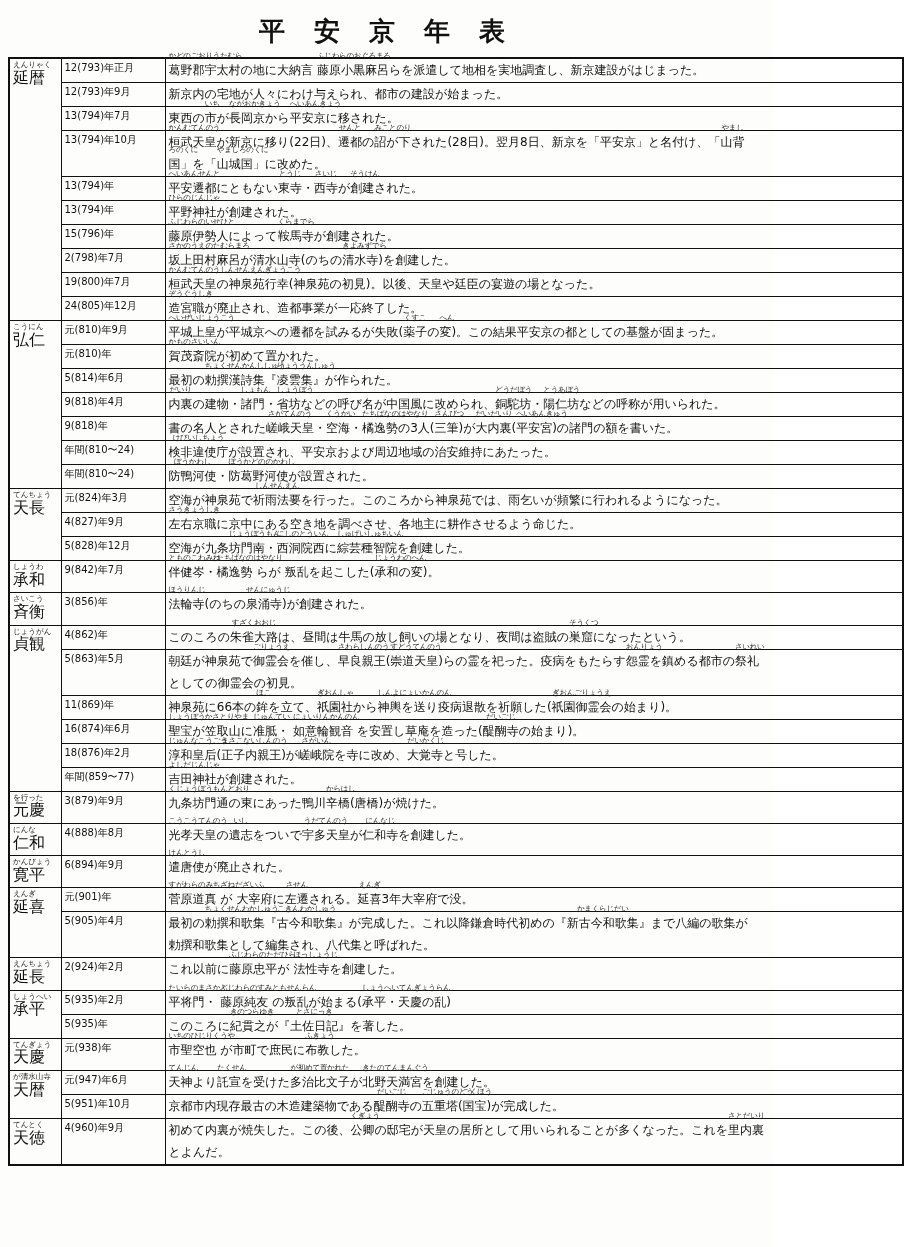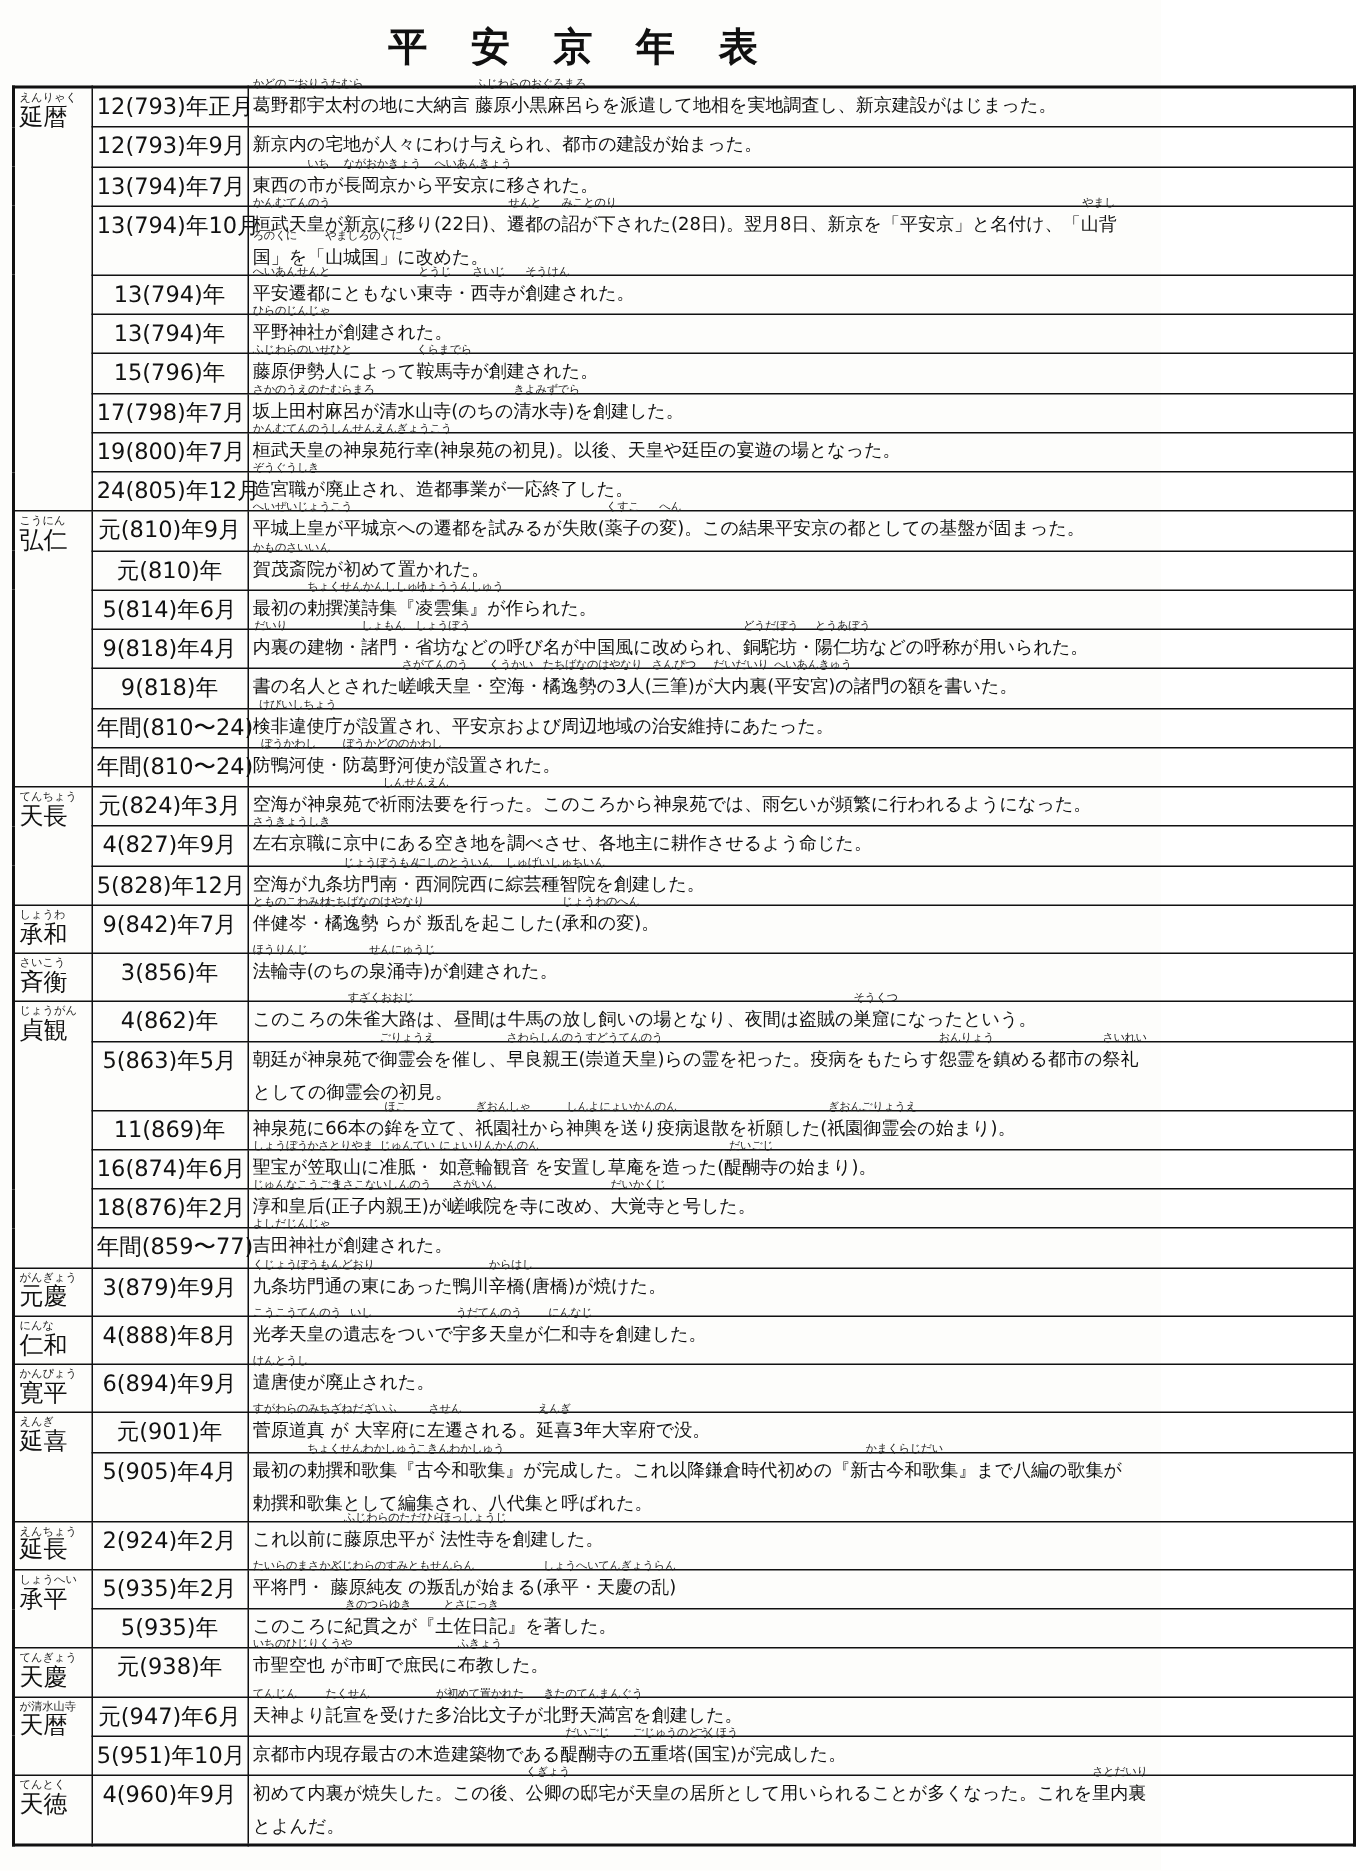--- a/index.html
+++ b/index.html
@@ -55,26 +55,25 @@
     color:#222;
     letter-spacing:0px;
     line-height:1.05;
   }
   td.era-cell .era-name{
     display:block;
     font-size:16px;
     line-height:1.15;
   }
   td.year-cell{
-    font-size:15px;
+    font-size:10px;
     line-height:1.35;
     white-space:nowrap;
     padding-top:8px;
     padding-left:5px;
-    text-align:center;
   }
   td.event-cell{
     font-size:12px;
     line-height:1.5;
     padding-top:7px;
     padding-left:6px;
     padding-bottom:3px;
   }
   
   .rb{
@@ -162,21 +161,21 @@
             <span class="ev-line"><span class="rb"><span class="rt">ひらのじんじゃ</span>平野神社</span><span>が創建された。</span></span>
           </td>
         </tr>
         <tr>
           <td class="year-cell">15(796)年</td>
           <td class="event-cell">
             <span class="ev-line"><span class="rb"><span class="rt">ふじわらのいせひと</span>藤原伊勢人</span><span>によって</span><span class="rb"><span class="rt">くらまでら</span>鞍馬寺</span><span>が創建された。</span></span>
           </td>
         </tr>
         <tr>
-          <td class="year-cell">17(798)年7月</td>
+          <td class="year-cell">2(798)年7月</td>
           <td class="event-cell">
             <span class="ev-line"><span class="rb"><span class="rt">さかのうえのたむらまろ</span>坂上田村麻呂</span><span>が清水山寺(のちの</span><span class="rb"><span class="rt">きよみずでら</span>清水寺</span><span>)を創建した。</span></span>
           </td>
         </tr>
         <tr>
           <td class="year-cell">19(800)年7月</td>
           <td class="event-cell">
             <span class="ev-line"><span class="rb"><span class="rt">かんむてんのうしんせんえんぎょうこう</span>桓武天皇の神泉苑行幸</span><span>(神泉苑の初見)。以後、天皇や廷臣の宴遊の場となった。</span></span>
           </td>
         </tr>
@@ -310,21 +309,21 @@
           </td>
         </tr>
         <tr>
           <td class="year-cell">年間(859〜77)</td>
           <td class="event-cell">
             <span class="ev-line"><span class="rb"><span class="rt">よしだじんじゃ</span>吉田神社</span><span>が創建された。</span></span>
           </td>
         </tr>
         <tr>
           <td class="era-cell" rowspan="1">
-            <span class="era-ruby">がんぎょう</span>
+            <span class="era-ruby">を行った</span>
             <span class="era-name">元慶</span>
           </td>
           <td class="year-cell">3(879)年9月</td>
           <td class="event-cell">
             <span class="ev-line"><span class="rb"><span class="rt">くじょうぼうもんどおり</span>九条坊門通</span><span>の東にあった鴨川</span><span class="rb"><span class="rt">からはし</span>辛橋</span><span>(唐橋)が焼けた。</span></span>
           </td>
         </tr>
         <tr>
           <td class="era-cell" rowspan="1">
             <span class="era-ruby">にんな</span>

